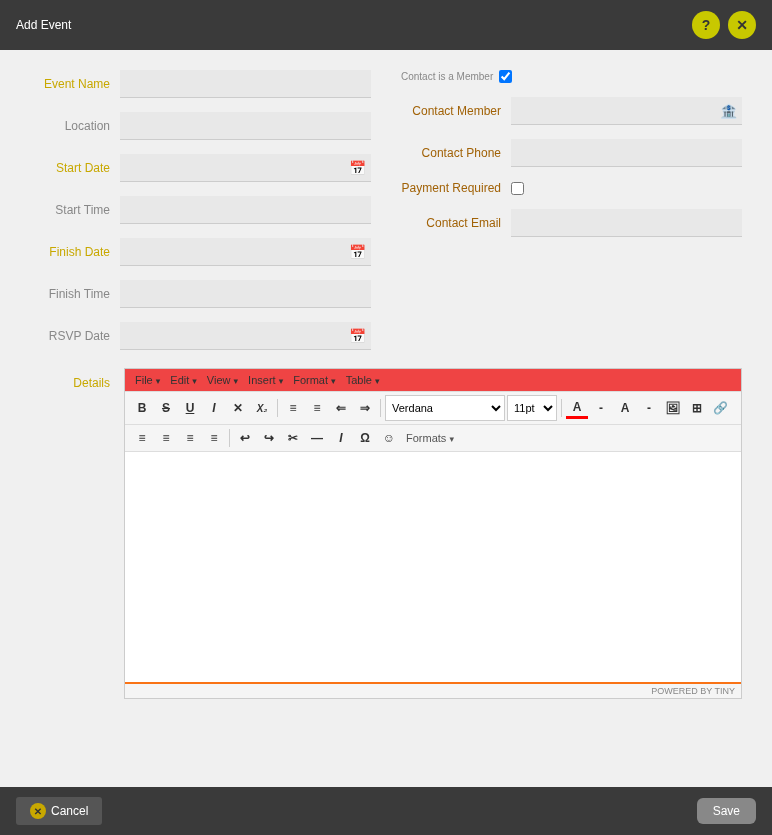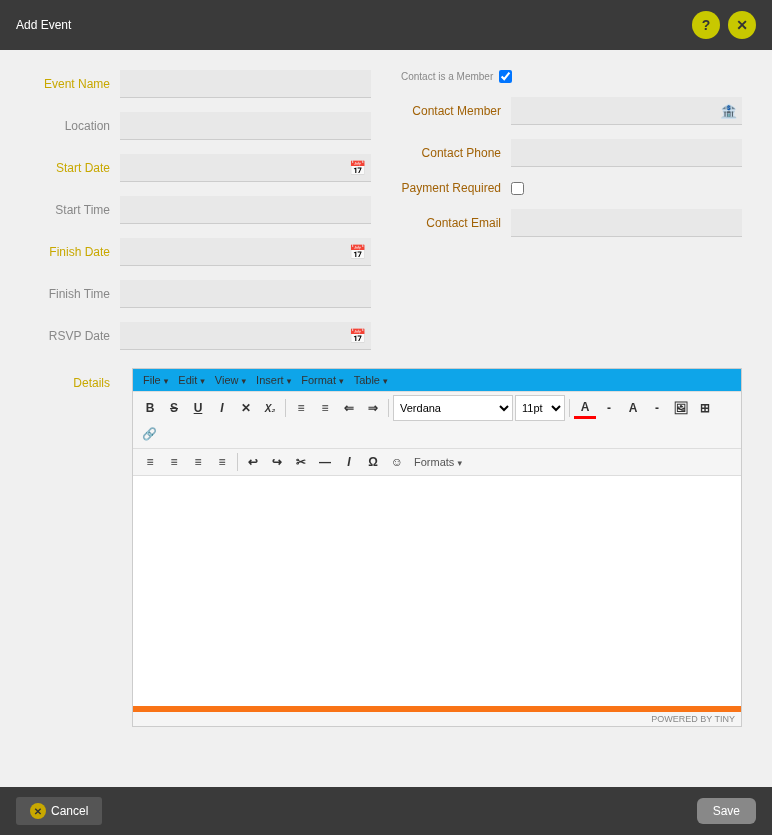--- a/index.html
+++ b/index.html
@@ -162,39 +162,39 @@
       align-items: center;
       margin-bottom: 10px;
     }
     .reg-label {
       font-size: 12px;
       color: #c8a800;
       margin-right: 8px;
     }
     .details-section {
       display: flex;
-      gap: 12px;
+      gap: 4px;
       margin-top: 4px;
     }
     .details-label {
       width: 90px;
       text-align: right;
       padding-right: 10px;
       font-size: 12px;
       color: #c8a800;
       flex-shrink: 0;
       padding-top: 8px;
     }
     .editor-wrap {
       flex: 1;
       border: 1px solid #ccc;
       background: white;
     }
     .editor-menubar {
-      background: #0ea5e9;
+      background: #ef4444;
       border-bottom: 1px solid #ddd;
       padding: 3px 6px;
       display: flex;
       gap: 2px;
     }
     .menu-item {
       font-size: 11px;
       color: #333;
       cursor: pointer;
       padding: 2px 4px;
@@ -235,21 +235,21 @@
       background: white;
       padding: 0 2px;
     }
     .editor-body {
       min-height: 230px;
       background: white;
       padding: 8px;
     }
     .editor-footer {
       background: #f5f5f5;
-      border-top: 6px solid #f97316;
+      border-top: 2px solid #f97316;
       padding: 2px 6px;
       text-align: right;
       font-size: 9px;
       color: #888;
     }
     .bottom-bar {
       background: #3a3a3a;
       height: 48px;
       display: flex;
       align-items: center;

